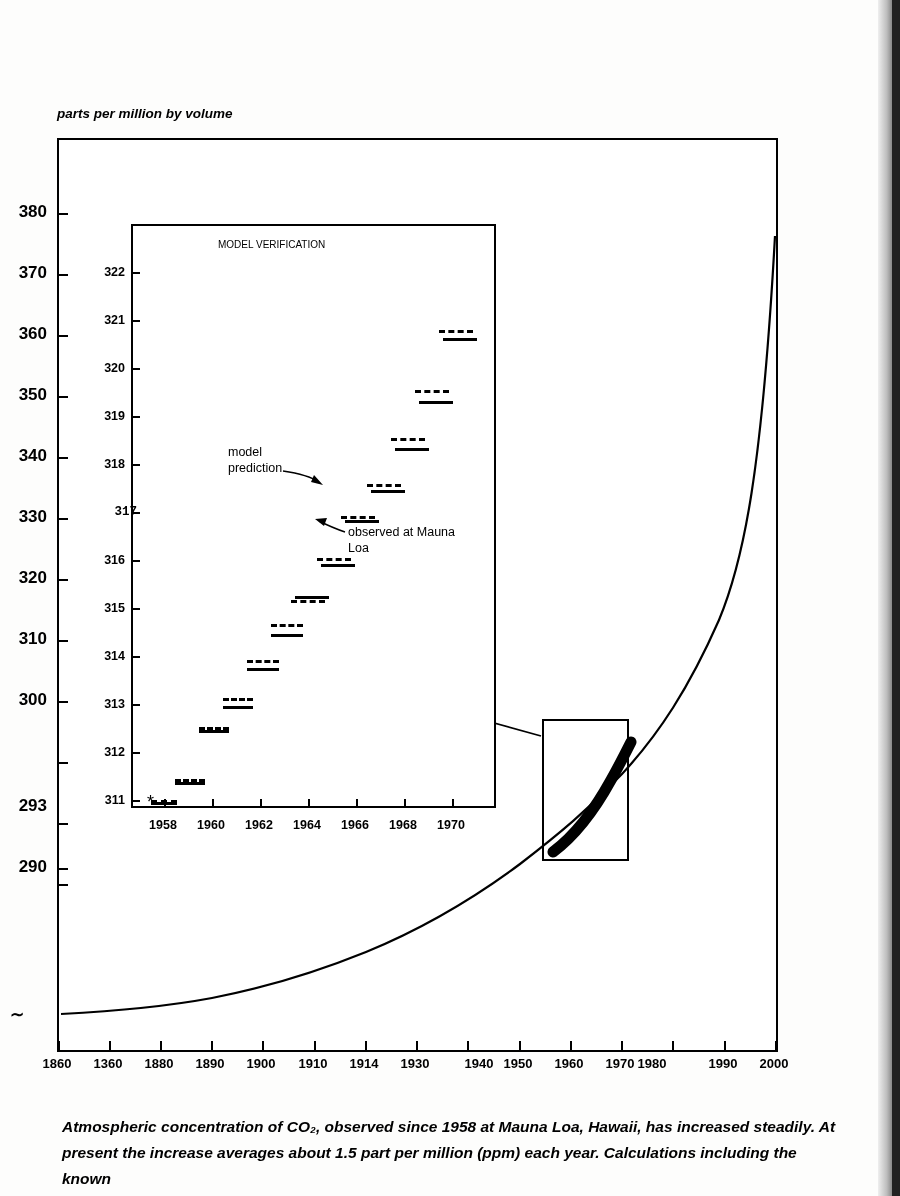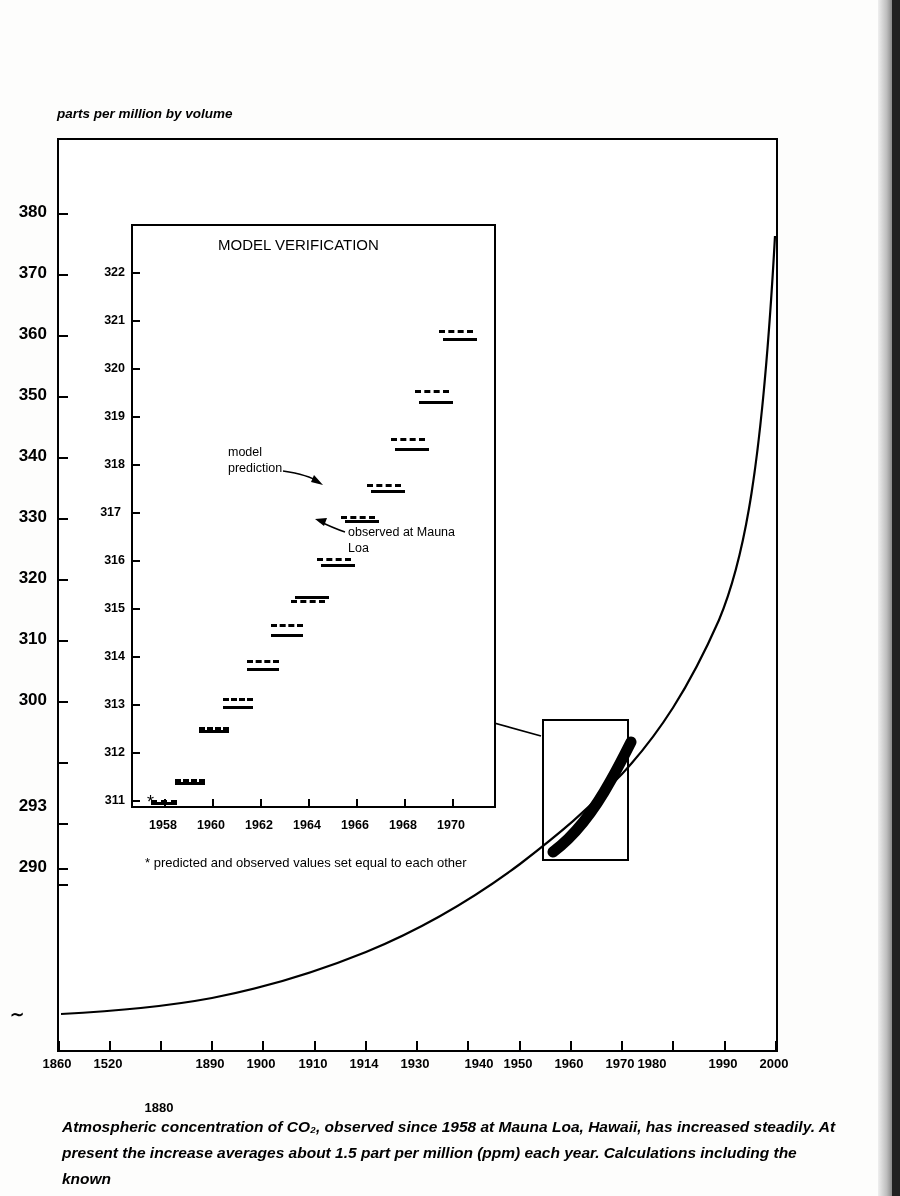--- a/index.html
+++ b/index.html
@@ -105,21 +105,21 @@
     position: absolute;
     left: 131px; top: 224px;
     width: 365px; height: 584px;
     border: 2px solid #000;
     box-sizing: border-box;
     background: #fff;
   }
   .inset-title {
     position: absolute;
     left: 85px; top: 10px;
-    font-size: 15px;
+    font-size: 10px;
     line-height: 18px;
   }
   .inset-ytick {
     position: absolute;
     font-size: 12.5px;
     font-weight: bold;
     transform: translateY(-50%);
     width: 30px;
     text-align: right;
   }
@@ -249,22 +249,22 @@
   <div class="ytick-label" style="left:5px; top:517px;">330</div>
   <div class="ytick-label" style="left:5px; top:578px;">320</div>
   <div class="ytick-label" style="left:5px; top:639px;">310</div>
   <div class="ytick-label" style="left:5px; top:700px;">300</div>
   <div class="ytick-label" style="left:5px; top:806px;">293</div>
   <div class="ytick-label" style="left:5px; top:867px;">290</div>
 
   <div class="axis-break">∼</div>
 
   <div class="xtick-label" style="left:57px;  top:1056px;">1860</div>
-  <div class="xtick-label" style="left:108px; top:1056px;">1520</div>
-  <div class="xtick-label" style="left:159px; top:1056px;margin-top:44px;">1880</div>
+  <div class="xtick-label" style="left:108px; top:1056px;">1360</div>
+  <div class="xtick-label" style="left:159px; top:1056px;">1880</div>
   <div class="xtick-label" style="left:210px; top:1056px;">1890</div>
   <div class="xtick-label" style="left:261px; top:1056px;">1900</div>
   <div class="xtick-label" style="left:313px; top:1056px;">1910</div>
   <div class="xtick-label" style="left:364px; top:1056px;">1914</div>
   <div class="xtick-label" style="left:415px; top:1056px;">1930</div>
   <div class="xtick-label" style="left:466px; top:1056px;margin-left:13px;">1940</div>
   <div class="xtick-label" style="left:518px; top:1056px;">1950</div>
   <div class="xtick-label" style="left:569px; top:1056px;">1960</div>
   <div class="xtick-label" style="left:620px; top:1056px;">1970</div>
   <div class="xtick-label" style="left:652px; top:1056px;">1980</div>
@@ -336,34 +336,33 @@
     <div class="inset-note" style="left:95px; top:218px; width:90px;">model prediction</div>
     <div class="inset-note" style="left:215px; top:298px; width:110px;">observed at Mauna Loa</div>
   </div>
 
   <div class="inset-ytick" style="left:95px; top:800px;">311</div>
   <div class="inset-ytick" style="left:95px; top:752px;">312</div>
   <div class="inset-ytick" style="left:95px; top:704px;">313</div>
   <div class="inset-ytick" style="left:95px; top:656px;">314</div>
   <div class="inset-ytick" style="left:95px; top:608px;">315</div>
   <div class="inset-ytick" style="left:95px; top:560px;">316</div>
-  <div class="inset-ytick" style="left:91px; top:512px;">317</div>
+  <div class="inset-ytick" style="left:107px; top:512px;font-family:Liberation Mono, monospace;">317</div>
   <div class="inset-ytick" style="left:95px; top:464px;">318</div>
   <div class="inset-ytick" style="left:95px; top:416px;">319</div>
   <div class="inset-ytick" style="left:95px; top:368px;">320</div>
   <div class="inset-ytick" style="left:95px; top:320px;">321</div>
   <div class="inset-ytick" style="left:95px; top:272px;">322</div>
 
   <div class="inset-xtick" style="left:163px; top:818px;">1958</div>
   <div class="inset-xtick" style="left:211px; top:818px;">1960</div>
   <div class="inset-xtick" style="left:259px; top:818px;text-align:center;">1962</div>
   <div class="inset-xtick" style="left:307px; top:818px;">1964</div>
   <div class="inset-xtick" style="left:355px; top:818px;">1966</div>
   <div class="inset-xtick" style="left:403px; top:818px;">1968</div>
   <div class="inset-xtick" style="left:451px; top:818px;">1970</div>
 
-  <div class="footnote">* predicted and observed values set equal to each other</div>
 
   <div class="caption">Atmospheric concentration of CO₂, observed since 1958 at Mauna Loa, Hawaii, has increased steadily. At present the increase averages about 1.5 part per million (ppm) each year. Calculations including the known</div>
 
   <div class="page-edge"></div>
   <div class="page-edge-dark"></div>
 </div>
 
 </body></html>

